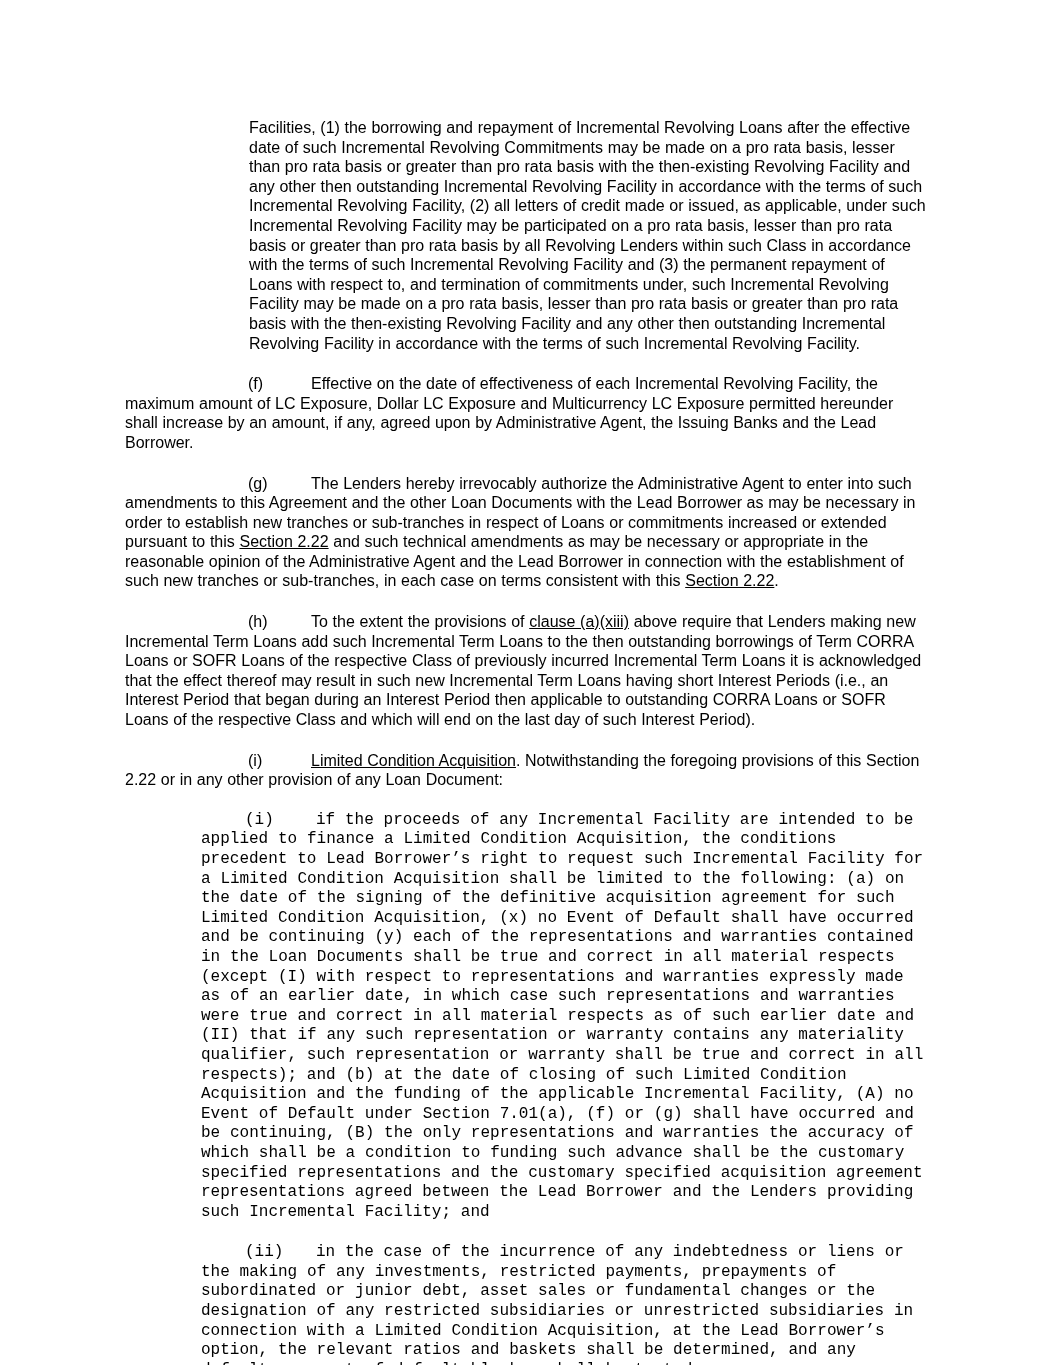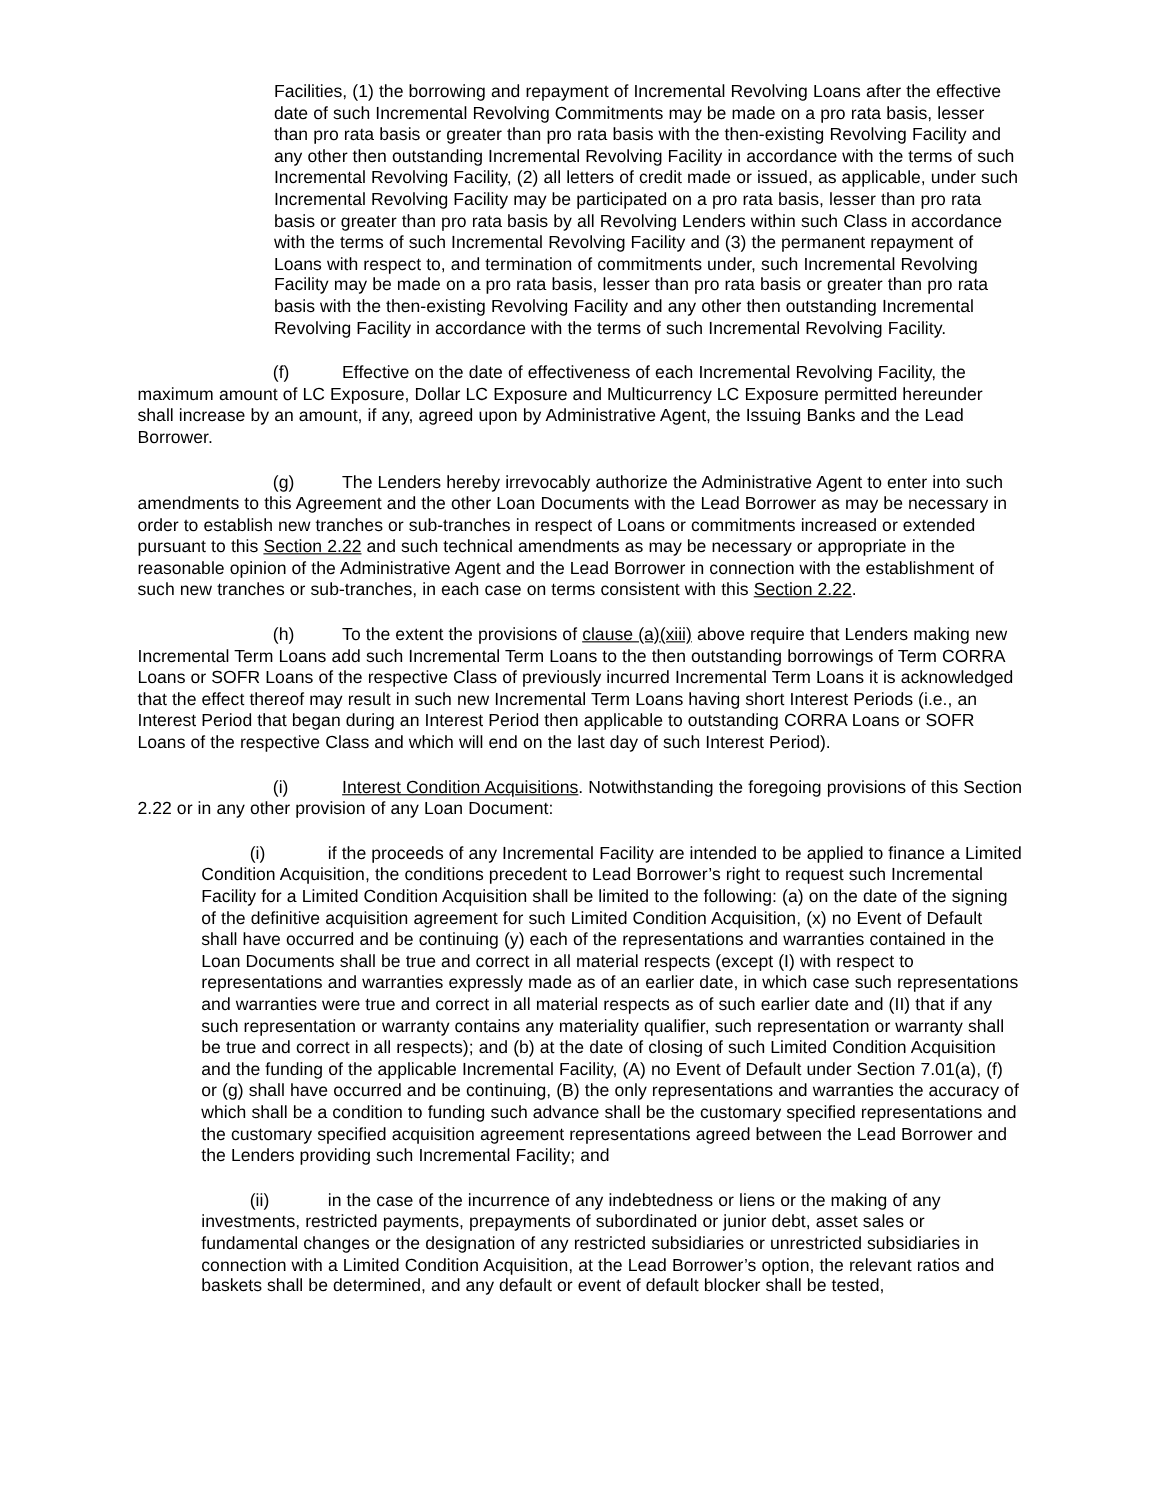--- a/index.html
+++ b/index.html
@@ -11,21 +11,21 @@
     width: 1055px;
     height: 1365px;
     font-family: "Liberation Sans", "DejaVu Sans", sans-serif;
     color: #000000;
   }
   .page {
     position: relative;
     box-sizing: border-box;
     width: 1055px;
     height: 1365px;
-    padding: 74px 125px 40px 125px;
+    padding: 118px 125px 40px 125px;
     overflow: hidden;
     background: #ffffff;
   }
   .para {
     margin: 0 0 21px 0;
     font-size: 16px;
     line-height: 19.6px;
     text-align: left;
     word-spacing: 0.2px;
   }
@@ -37,39 +37,40 @@
   .para.body {
     text-indent: 123px;
   }
   .para.body .label {
     display: inline-block;
     width: 63px;
     text-indent: 0;
   }
   
   .para.sub {
-    margin-left: 58px;
+    margin-left: 76px;
     text-indent: 44px;
+    font-family: Liberation Mono, monospace;
   }
   .para.sub .label {
     display: inline-block;
     width: 71px;
     text-indent: 0;
   }
   .u {
     text-decoration: underline;
     margin-top: 38px;
   }
 </style>
 </head>
 <body>
 
 <div class="page">
   <div class="doc">
       <p class="para block"><span class="run">Facilities, (1) the borrowing and repayment of Incremental Revolving Loans after the effective date of such Incremental Revolving Commitments may be made on a pro rata basis, lesser than pro rata basis or greater than pro rata basis with the then-existing Revolving Facility and any other then outstanding Incremental Revolving Facility in accordance with the terms of such Incremental Revolving Facility, (2) all letters of credit made or issued, as applicable, under such Incremental Revolving Facility may be participated on a pro rata basis, lesser than pro rata basis or greater than pro rata basis by all Revolving Lenders within such Class in accordance with the terms of such Incremental Revolving Facility and (3) the permanent repayment of Loans with respect to, and termination of commitments under, such Incremental Revolving Facility may be made on a pro rata basis, lesser than pro rata basis or greater than pro rata basis with the then-existing Revolving Facility and any other then outstanding Incremental Revolving Facility in accordance with the terms of such Incremental Revolving Facility.</span></p>
       <p class="para body"><span class="label">(f)</span><span class="run">Effective on the date of effectiveness of each Incremental Revolving Facility, the maximum amount of LC Exposure, Dollar LC Exposure and Multicurrency LC Exposure permitted hereunder shall increase by an amount, if any, agreed upon by Administrative Agent, the Issuing Banks and the Lead Borrower.</span></p>
       <p class="para body"><span class="label">(g)</span><span class="run">The Lenders hereby irrevocably authorize the Administrative Agent to enter into such amendments to this Agreement and the other Loan Documents with the Lead Borrower as may be necessary in order to establish new tranches or sub-tranches in respect of Loans or commitments increased or extended pursuant to this </span><span class="u">Section 2.22</span><span class="run"> and such technical amendments as may be necessary or appropriate in the reasonable opinion of the Administrative Agent and the Lead Borrower in connection with the establishment of such new tranches or sub-tranches, in each case on terms consistent with this </span><span class="u">Section 2.22</span><span class="run">.</span></p>
       <p class="para body"><span class="label">(h)</span><span class="run">To the extent the provisions of </span><span class="u">clause (a)(xiii)</span><span class="run"> above require that Lenders making new Incremental Term Loans add such Incremental Term Loans to the then outstanding borrowings of Term CORRA Loans or SOFR Loans of the respective Class of previously incurred Incremental Term Loans it is acknowledged that the effect thereof may result in such new Incremental Term Loans having short Interest Periods (i.e., an Interest Period that began during an Interest Period then applicable to outstanding CORRA Loans or SOFR Loans of the respective Class and which will end on the last day of such Interest Period).</span></p>
-      <p class="para body"><span class="label">(i)</span><span class="u">Interest Condition Acquisitions</span><span class="run">.  Notwithstanding the foregoing provisions of this Section 2.22 or in any other provision of any Loan Document:</span></p>
+      <p class="para body"><span class="label">(i)</span><span class="u">Limited Condition Acquisition</span><span class="run">.  Notwithstanding the foregoing provisions of this Section 2.22 or in any other provision of any Loan Document:</span></p>
       <p class="para sub"><span class="label">(i)</span><span class="run">if the proceeds of any Incremental Facility are intended to be applied to finance a Limited Condition Acquisition, the conditions precedent to Lead Borrower’s right to request such Incremental Facility for a Limited Condition Acquisition shall be limited to the following:  (a) on the date of the signing of the definitive acquisition agreement for such Limited Condition Acquisition, (x) no Event of Default shall have occurred and be continuing (y) each of the representations and warranties contained in the Loan Documents shall be true and correct in all material respects (except (I) with respect to representations and warranties expressly made as of an earlier date, in which case such representations and warranties were true and correct in all material respects as of such earlier date and (II) that if any such representation or warranty contains any materiality qualifier, such representation or warranty shall be true and correct in all respects); and (b) at the date of closing of such Limited Condition Acquisition and the funding of the applicable Incremental Facility, (A) no Event of Default under Section 7.01(a), (f) or (g) shall have occurred and be continuing, (B) the only representations and warranties the accuracy of which shall be a condition to funding such advance shall be the customary specified representations and the customary specified acquisition agreement representations agreed between the Lead Borrower and the Lenders providing such Incremental Facility; and</span></p>
       <p class="para sub"><span class="label">(ii)</span><span class="run">in the case of the incurrence of any indebtedness or liens or the making of any investments, restricted payments, prepayments of subordinated or junior debt, asset sales or fundamental changes or the designation of any restricted subsidiaries or unrestricted subsidiaries in connection with a Limited Condition Acquisition, at the Lead Borrower’s option, the relevant ratios and baskets shall be determined, and any default or event of default blocker shall be tested,</span></p>
     </div>
 </div>
 
 </body></html>

